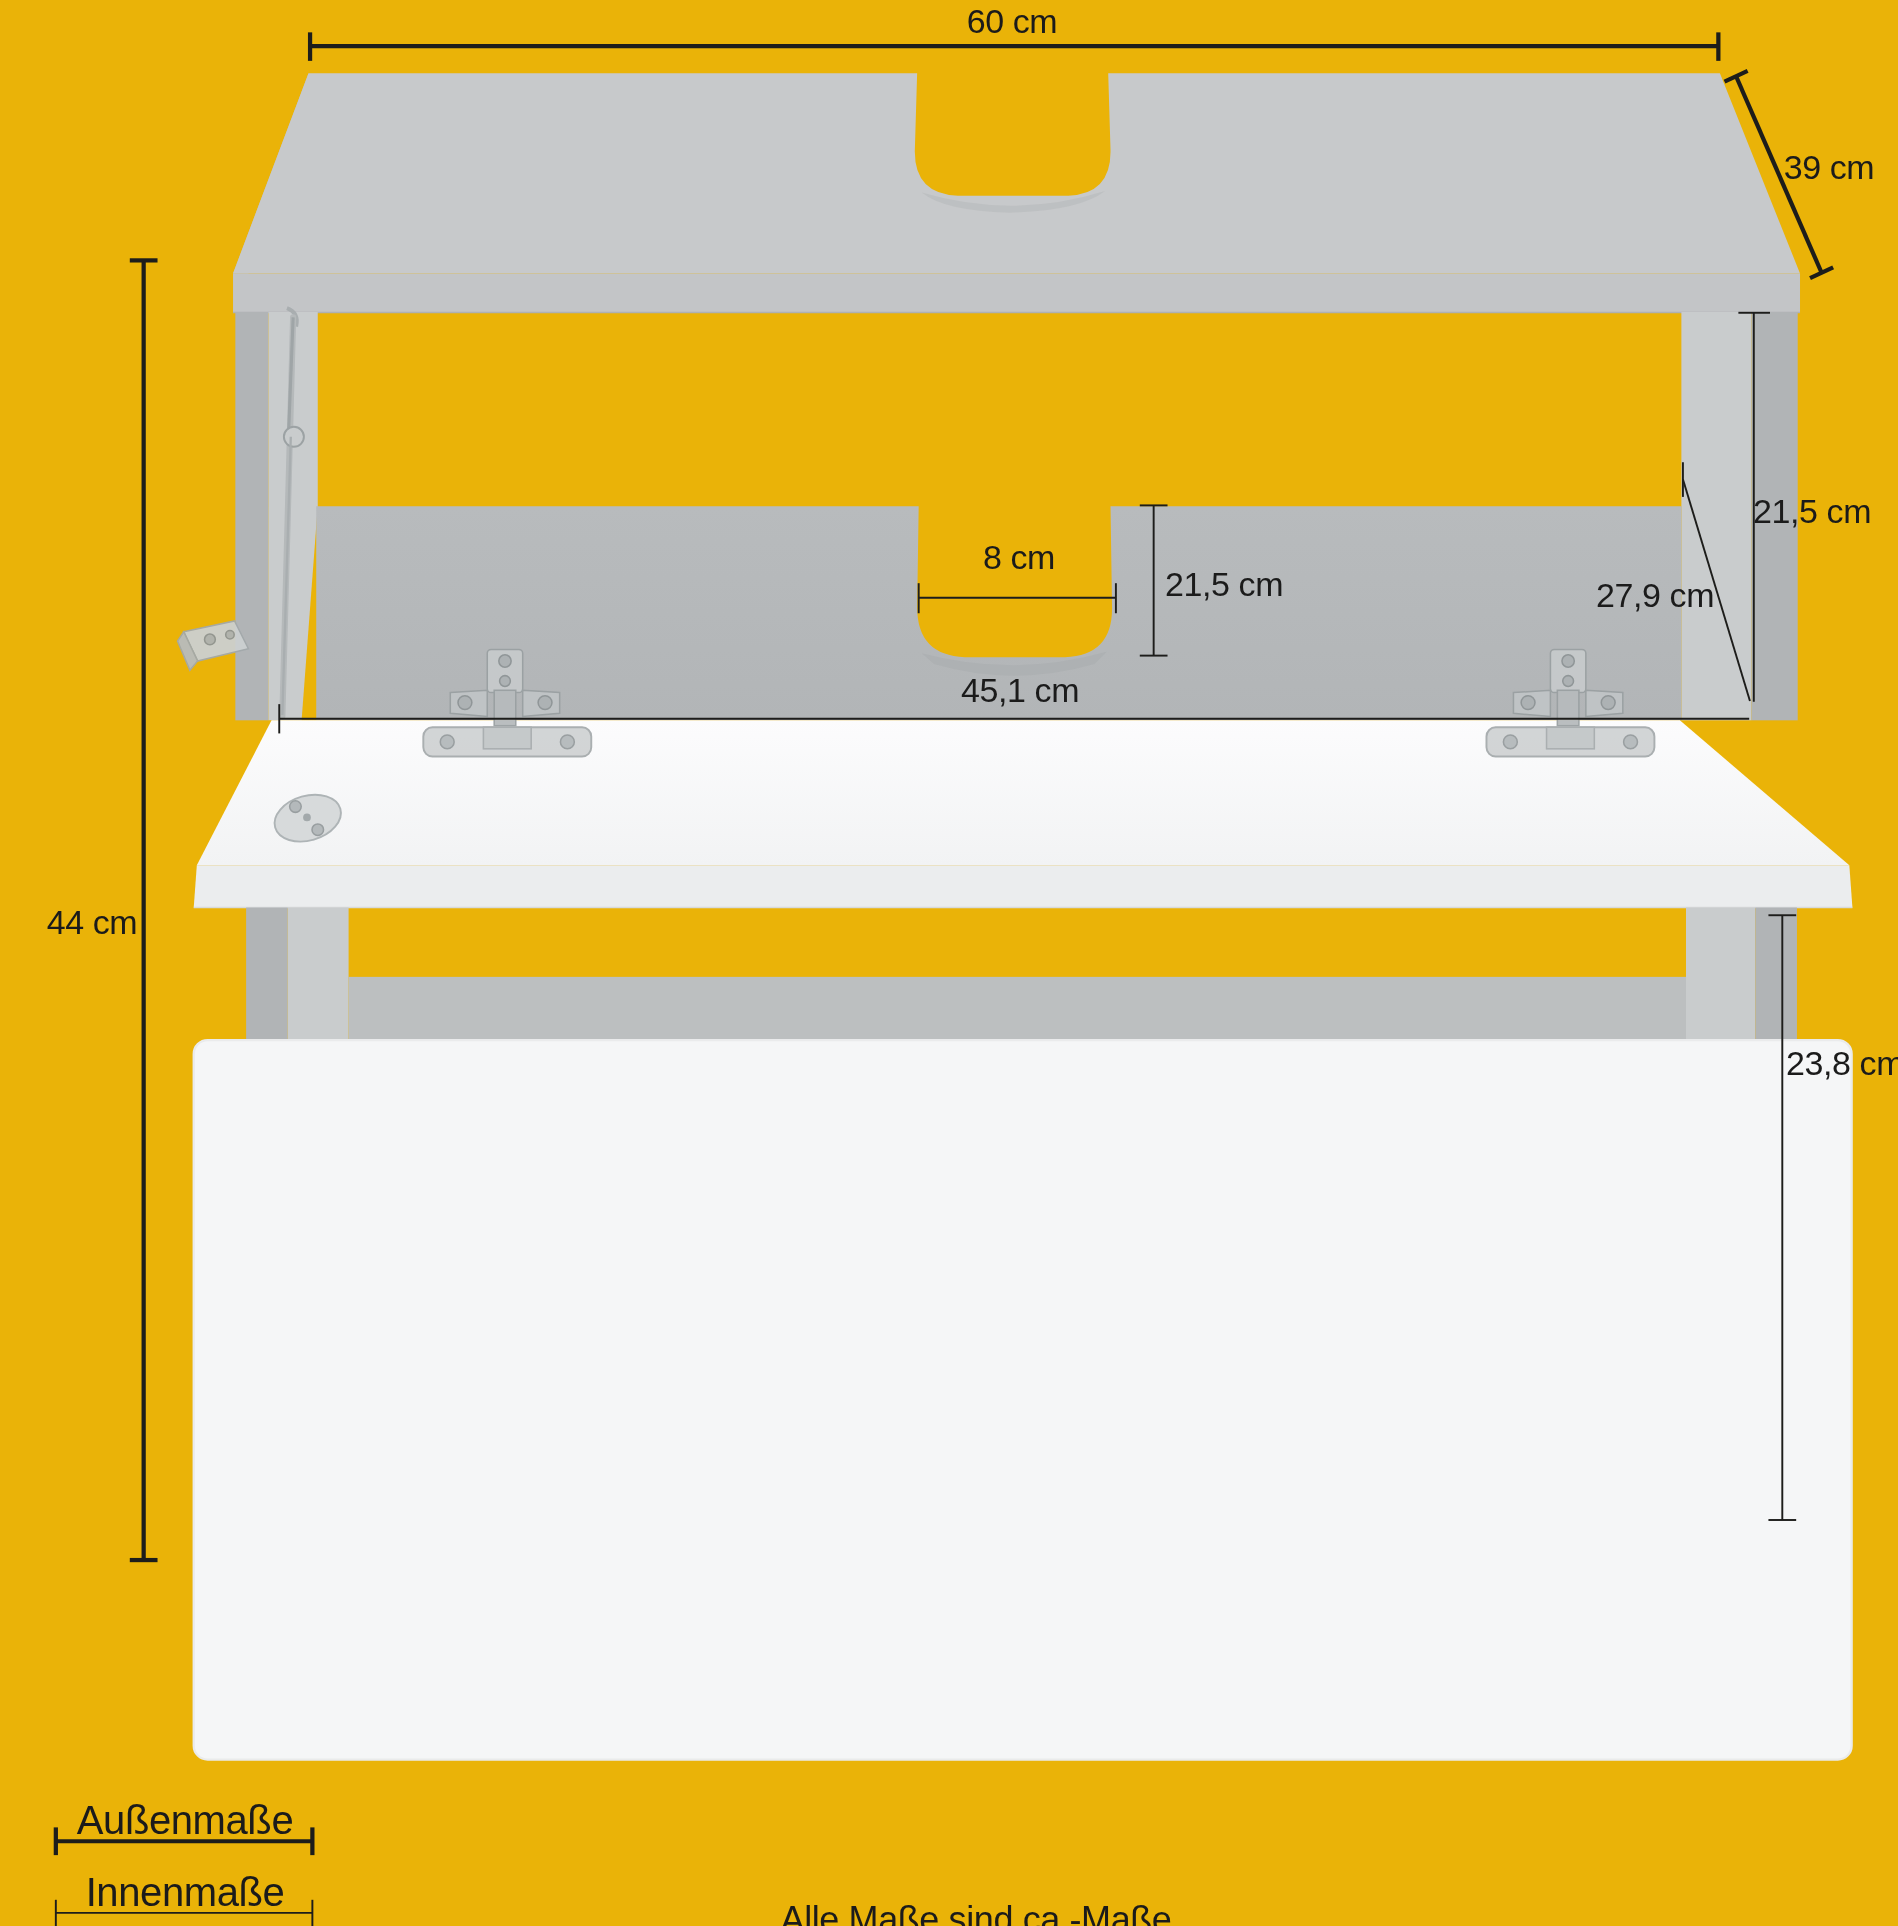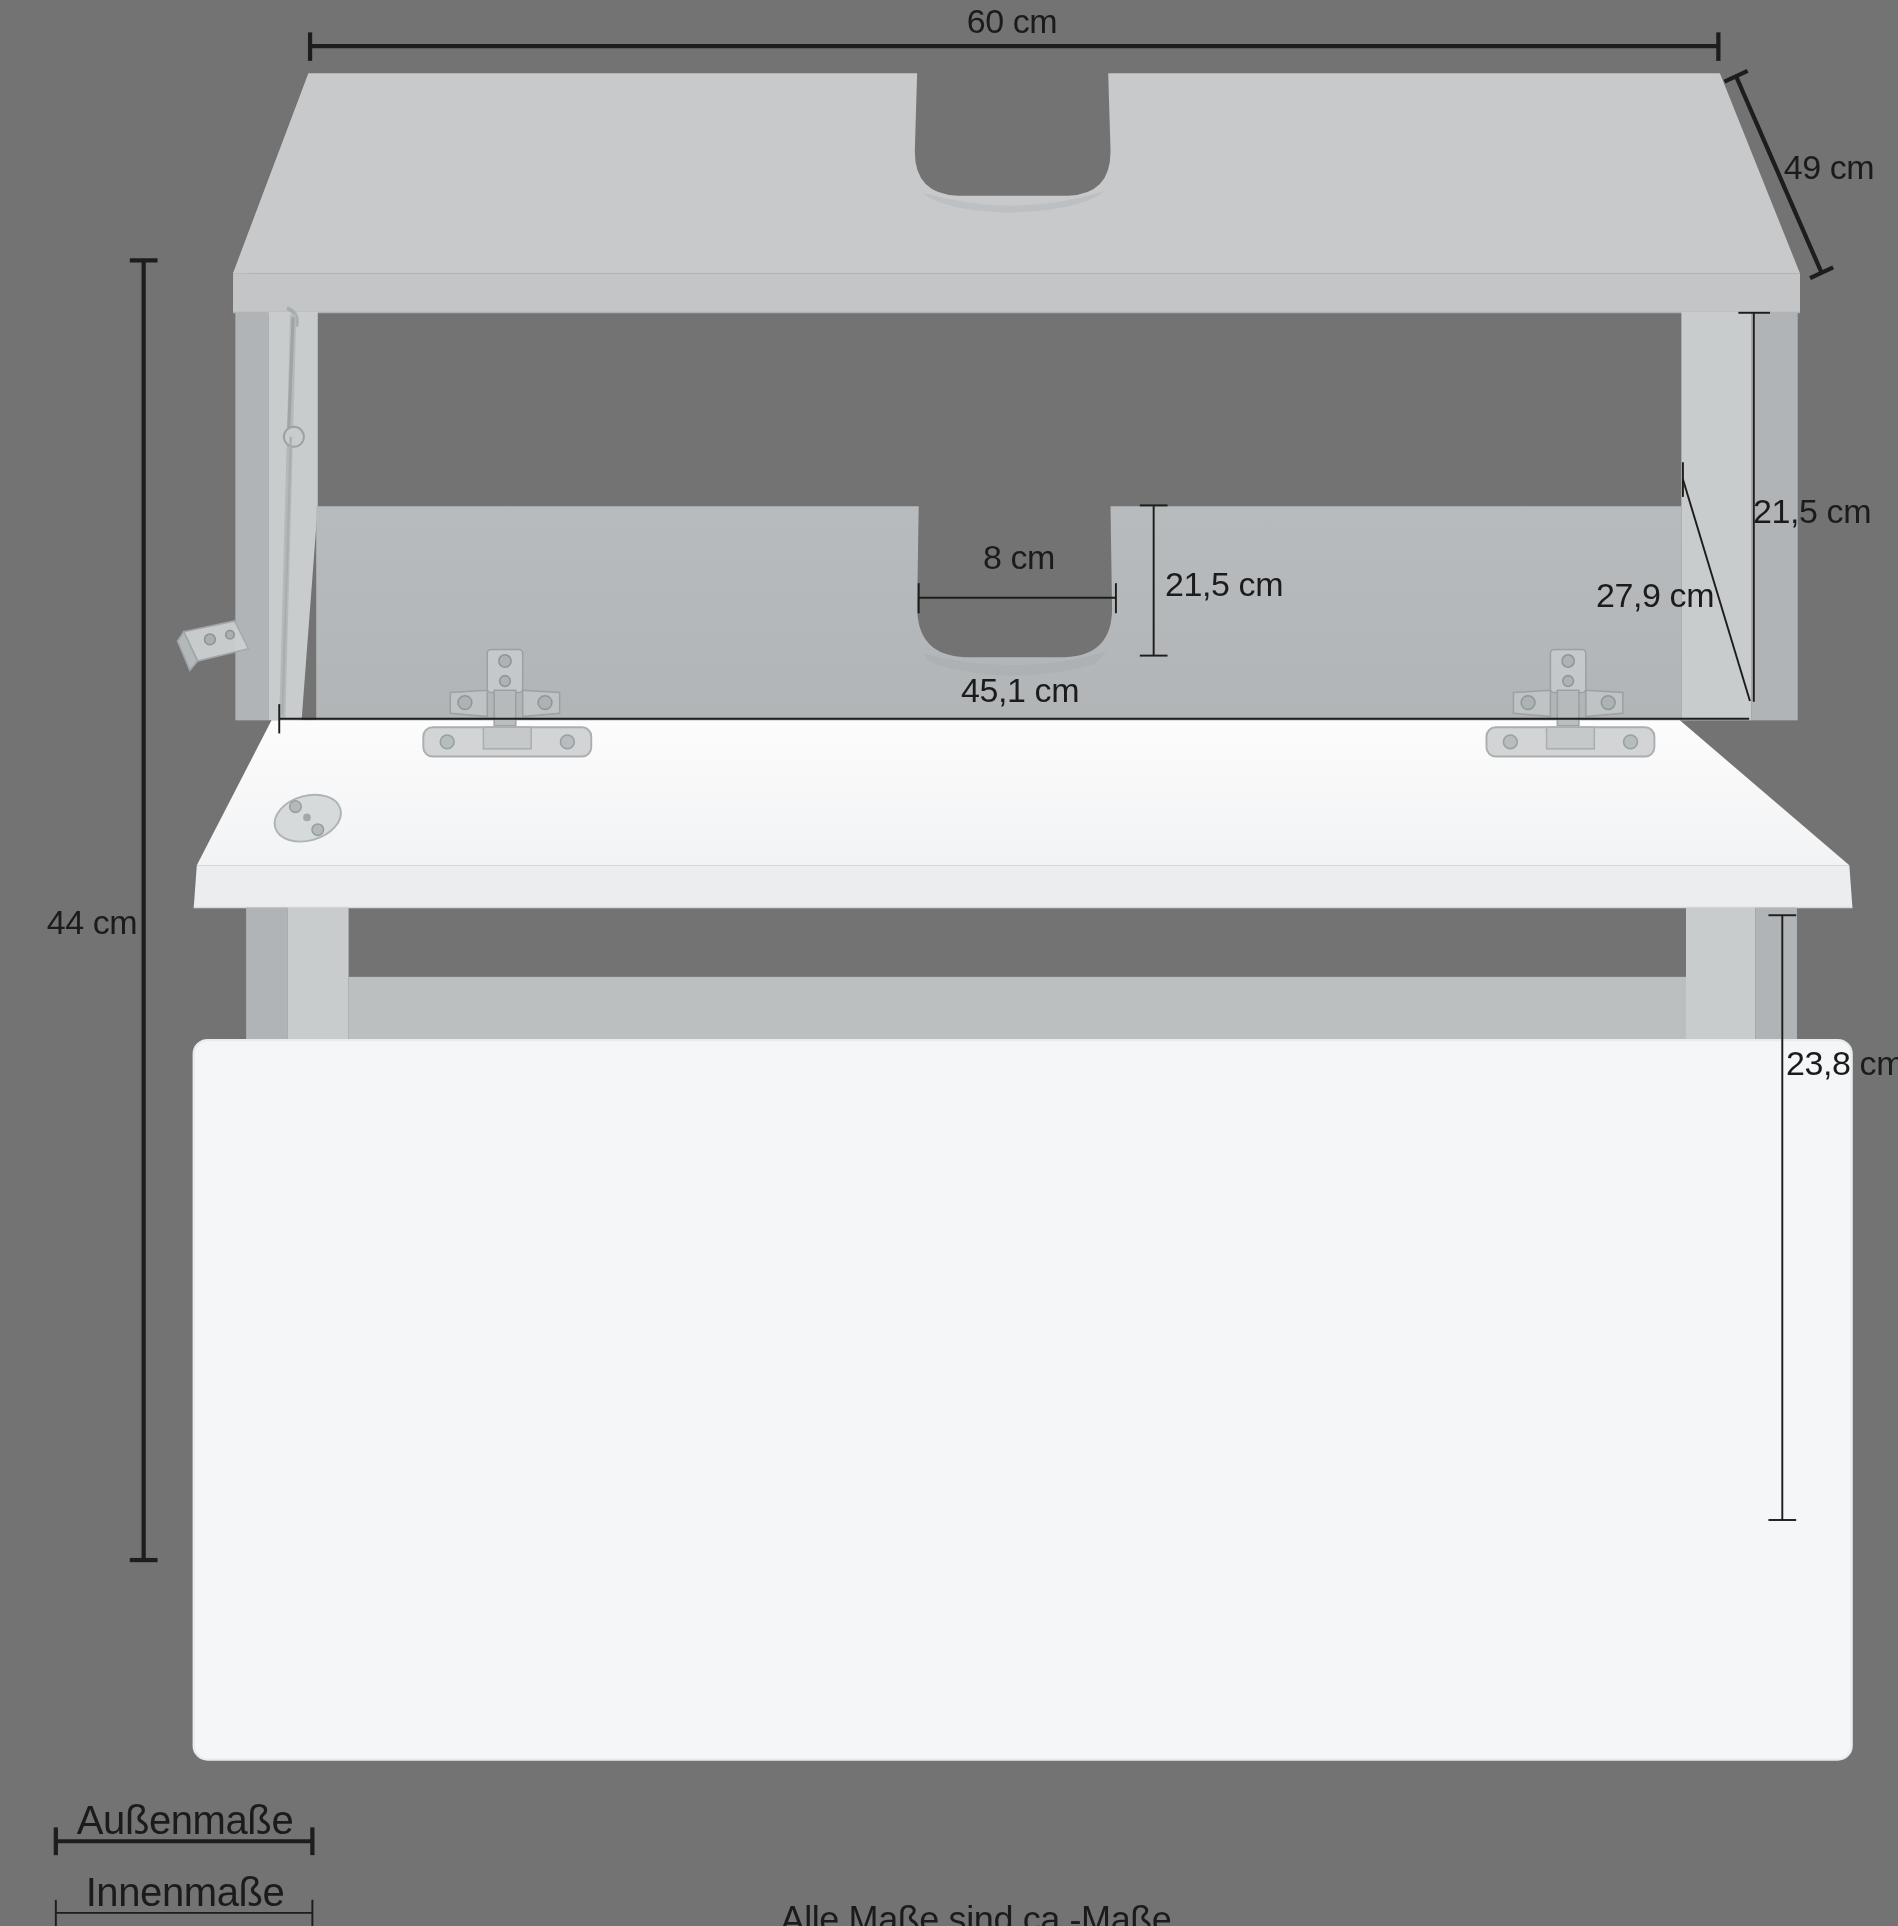--- a/index.html
+++ b/index.html
@@ -1,19 +1,19 @@
 <!DOCTYPE html>
 <html style="font-size:12.3px"><head>
 <meta charset="utf-8">
 <style>
   html,body{margin:0;padding:0;background:#ffffff;}
   #stage{
     position:relative;
     width:1899px;height:1926px;
-    background:#737373;
+    background:#eab308;
     overflow:hidden;
     font-family:"Liberation Sans",sans-serif;
   }
   #drawing{position:absolute;left:0;top:0;width:1899px;height:1926px;}
   .dim-label{
     position:absolute;
     transform:translate(-50%,-50%);
     font-size:34px;line-height:1;
     color:#1b1b1b;white-space:nowrap;letter-spacing:-0.4px;
   }
@@ -174,21 +174,21 @@
       <g>
         <path d="M72,2483 H405"></path>
           <path d="M72,2466 V2500"></path>
           <path d="M405,2466 V2500"></path>
       </g>
     </g>
   </svg>
 
   <div class="dim-label" style="left:1012px;top:21px">60 cm</div>
 
-  <div class="dim-label" style="left:1829px;top:167px">49 cm</div>
+  <div class="dim-label" style="left:1829px;top:167px">39 cm</div>
 
   <div class="dim-label" style="left:92px;top:922px">44 cm</div>
 
   <div class="dim-label" style="left:1019px;top:557px">8 cm</div>
 
   <div class="dim-label" style="left:1224px;top:584px">21,5 cm</div>
 
   <div class="dim-label" style="left:1020px;top:690px">45,1 cm</div>
 
   <div class="dim-label" style="left:1812px;top:511px">21,5 cm</div>

